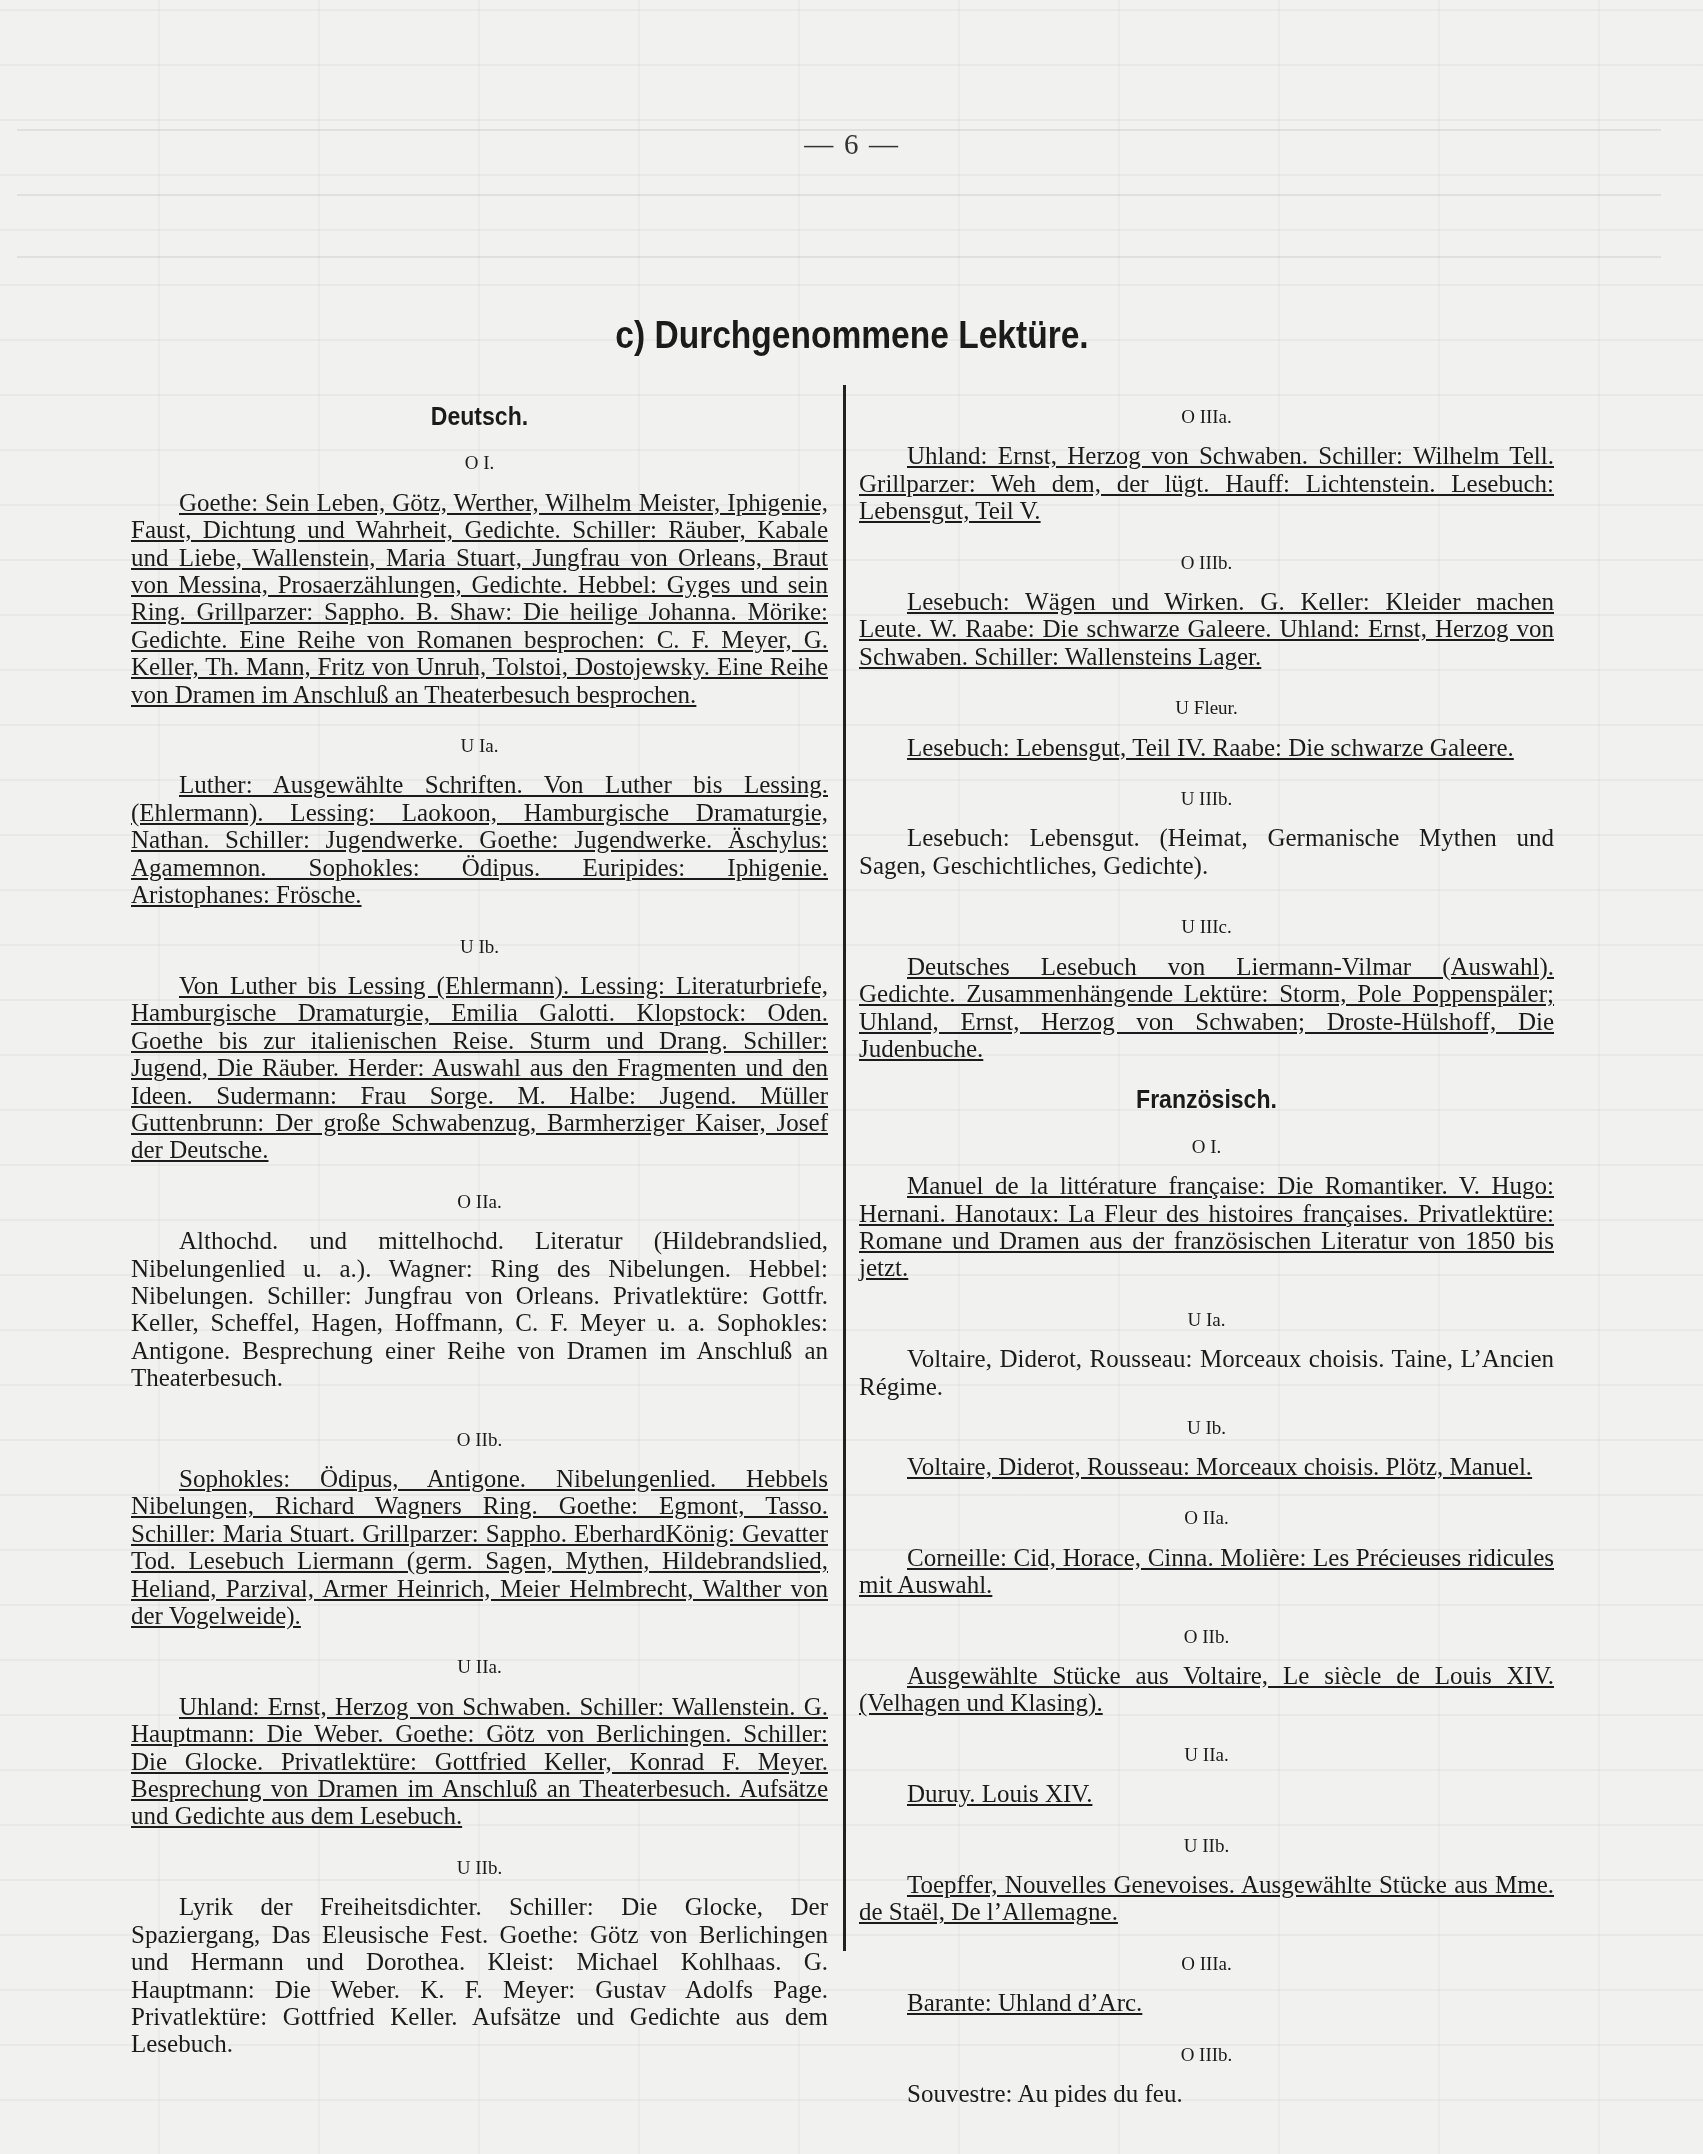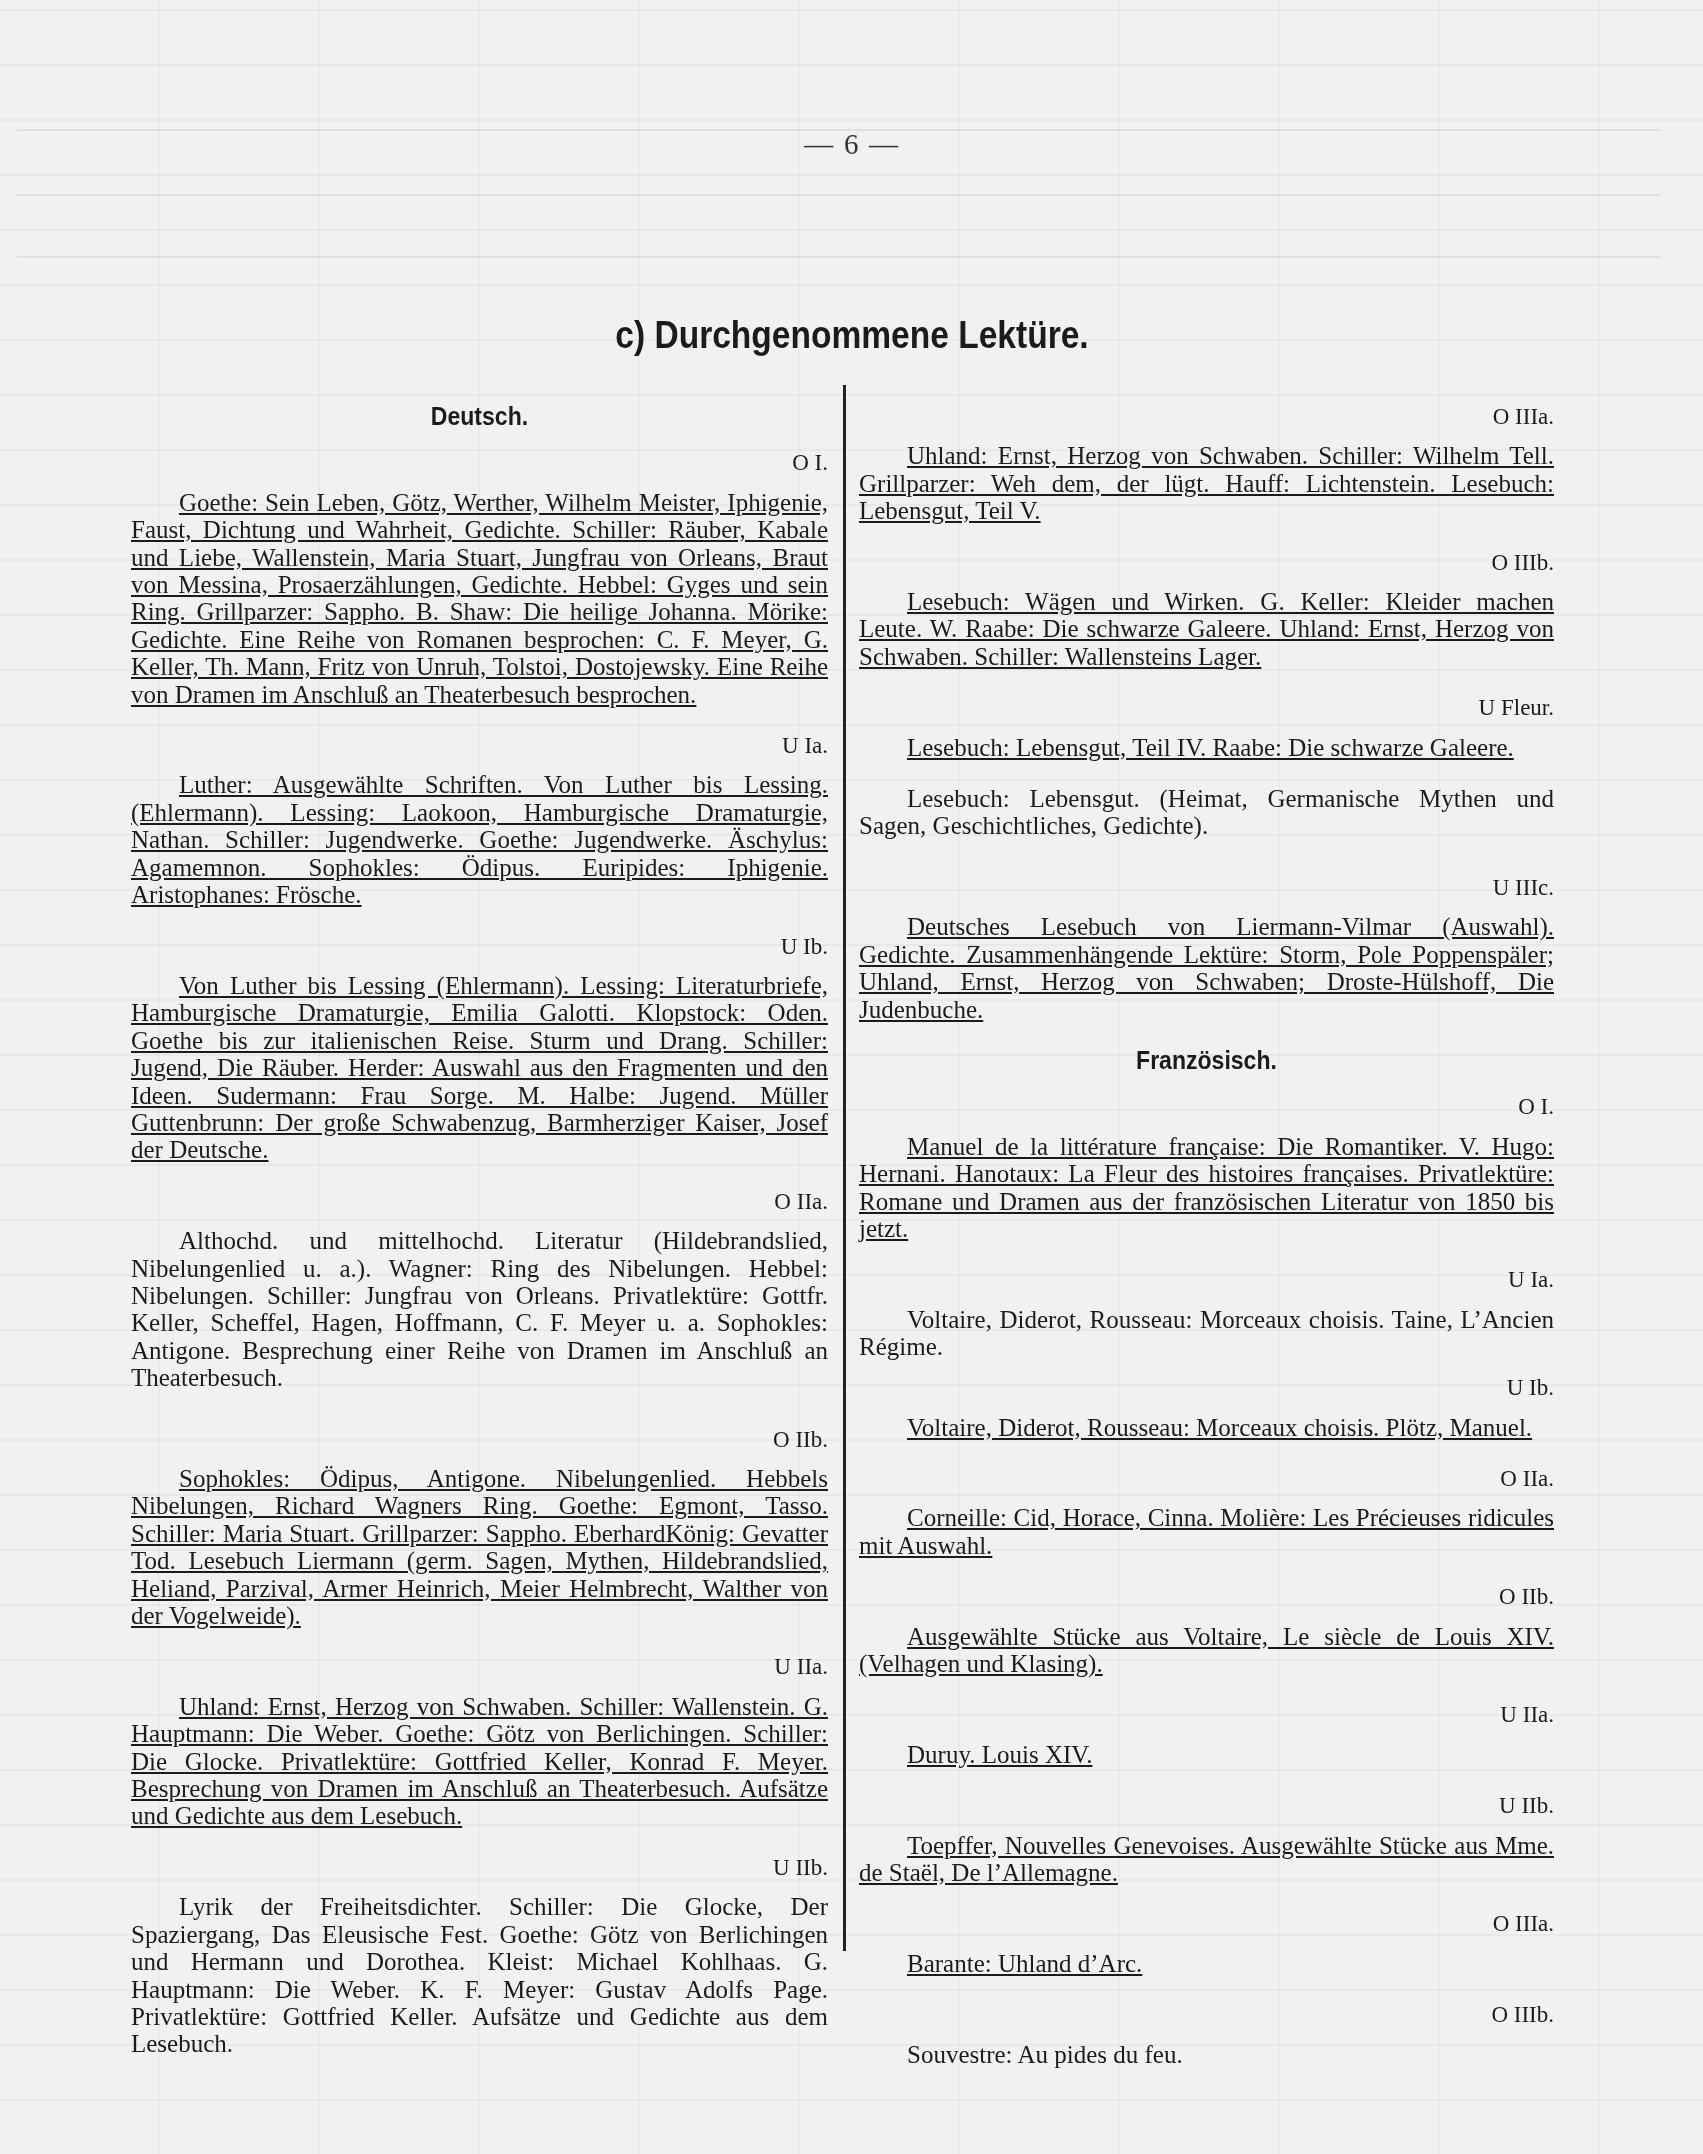--- a/index.html
+++ b/index.html
@@ -61,22 +61,22 @@
   }
   .subject {
     text-align: center;
     font-family: "Liberation Sans", "DejaVu Sans", sans-serif;
     font-weight: bold;
     font-size: 25.6px;
     margin: 0 0 19px 0;
     transform: scaleX(0.9);
   }
   .class-head {
-    text-align: right;
-    font-size: 23px;
+    text-align: center;
+    font-size: 19px;
     margin: 0 0 12px 0;
   }
   .entry {
     text-indent: 48px;
     margin: 0 0 13.6px 0;
   }
   .gap-lg { margin-bottom: 34px; }
   .gap-md { margin-bottom: 24px; text-decoration: underline; }
 </style>
 </head>
@@ -132,20 +132,21 @@
   </div>
   <div>
     <div class="class-head">O IIIb.</div>
     <p class="entry gap-md">Lesebuch: Wägen und Wirken. G. Keller: Kleider machen Leute. W. Raabe: Die schwarze Galeere. Uhland: Ernst, Herzog von Schwaben. Schiller: Wallensteins Lager.</p>
   </div>
   <div>
     <div class="class-head">U Fleur.</div>
     <p class="entry gap-md">Lesebuch: Lebensgut, Teil IV. Raabe: Die schwarze Galeere.</p>
   </div>
   <div>
+    <div class="class-head">U IIIb.</div>
     <p class="entry gap-lg">Lesebuch: Lebensgut. (Heimat, Germanische Mythen und Sagen, Geschichtliches, Gedichte).</p>
   </div>
   <div>
     <div class="class-head">U IIIc.</div>
     <p class="entry gap-md">Deutsches Lesebuch von Liermann-Vilmar (Auswahl). Gedichte. Zusammenhängende Lektüre: Storm, Pole Poppen­späler; Uhland, Ernst, Herzog von Schwaben; Droste-Hüls­hoff, Die Judenbuche.</p>
   </div>
 
   <div class="subject">Französisch.</div>
 
   <div>

